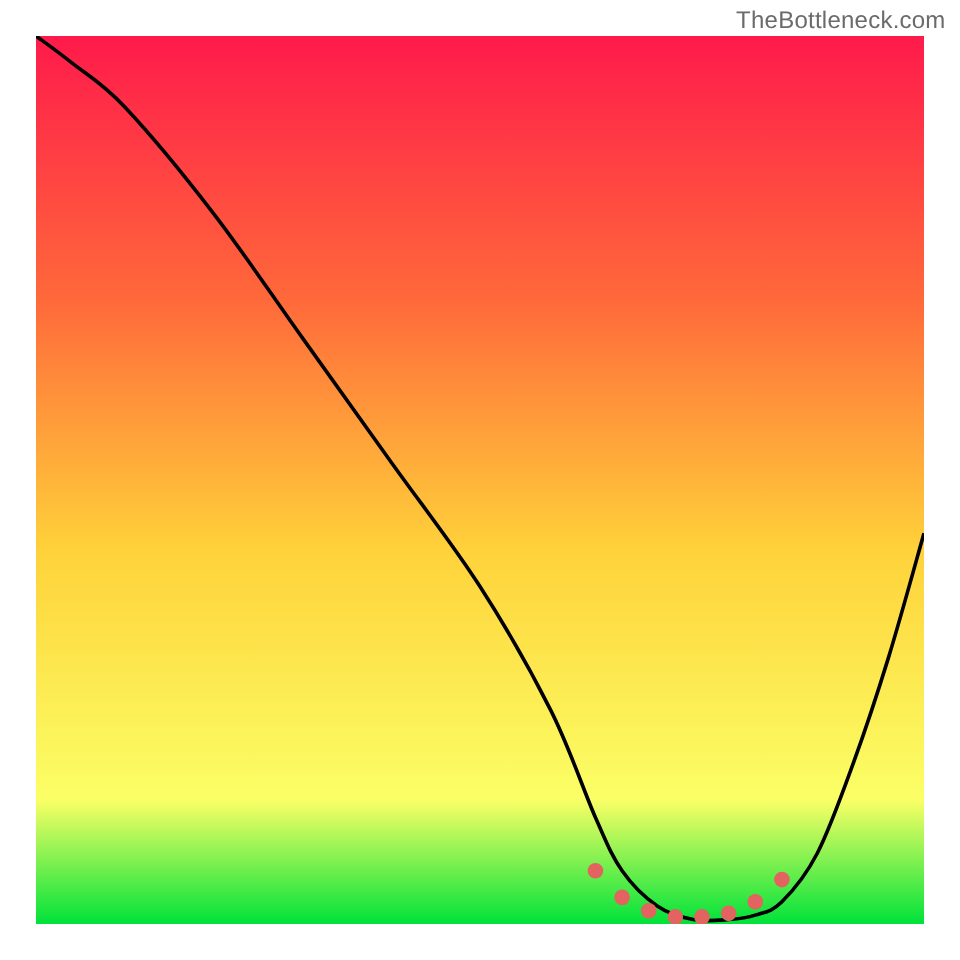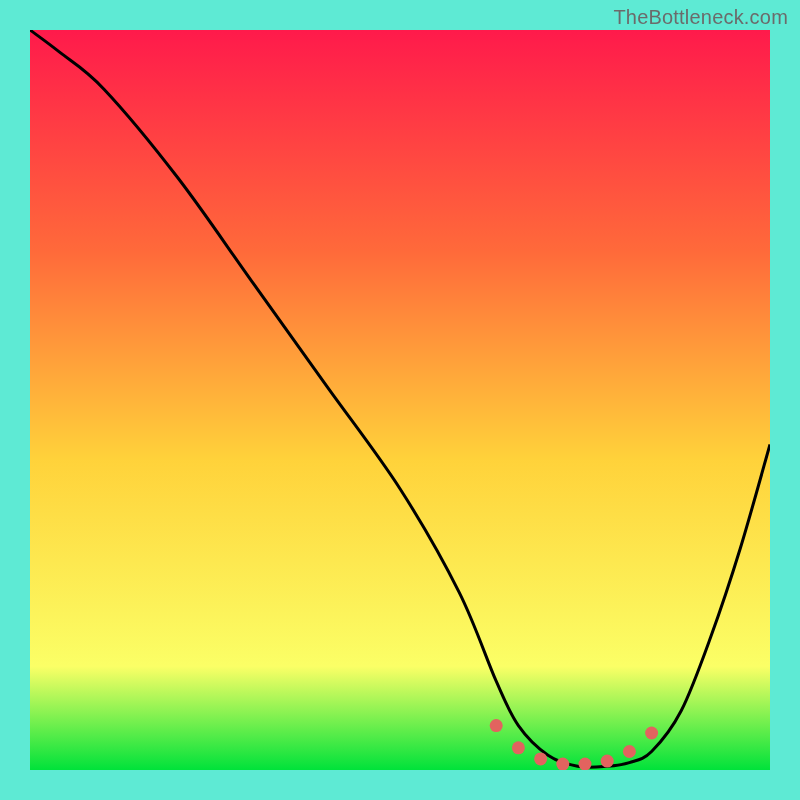--- a/index.html
+++ b/index.html
@@ -8,21 +8,21 @@
     width: 800px;
     height: 800px;
     background: #000;
     overflow: hidden;
     font-family: Arial, Helvetica, sans-serif;
   }
   .stage {
     position: relative;
     width: 800px;
     height: 800px;
-    background: #5eead4;
+    background: #ffffff;
   }
   .plot {
     position: absolute;
     left: 30px;
     top: 30px;
     width: 740px;
     height: 740px;
   }
   .watermark {
     position: absolute;

